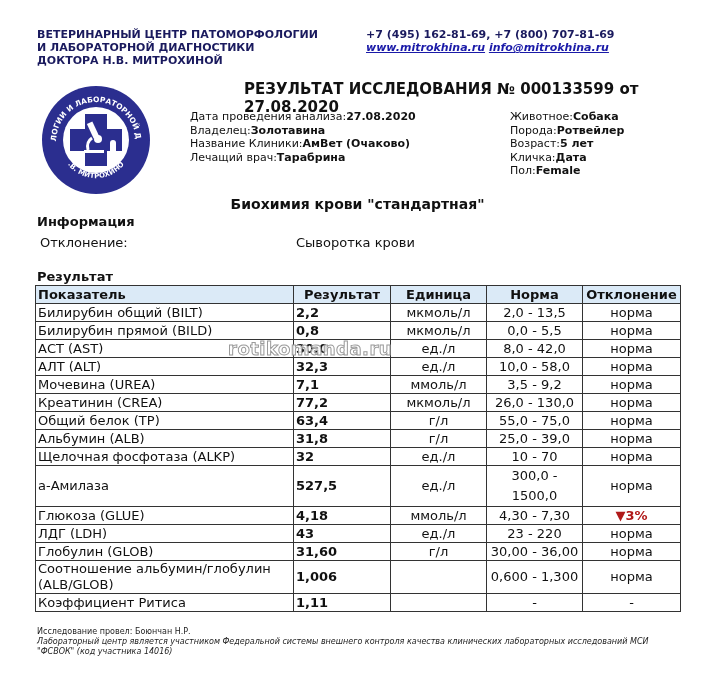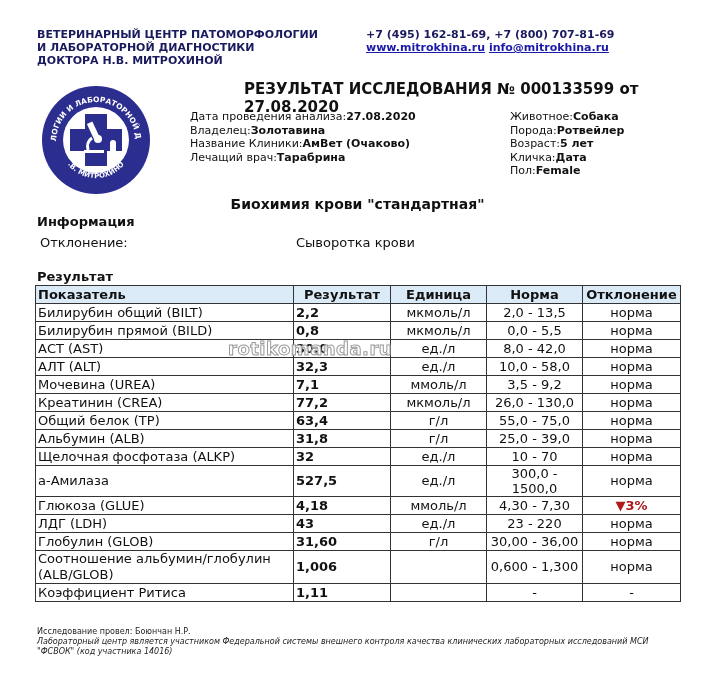--- a/index.html
+++ b/index.html
@@ -1,21 +1,21 @@
 <!DOCTYPE html>
 <html><head>
 <meta charset="utf-8">
 <style>
   * { box-sizing: border-box; }
   html, body { margin: 0; padding: 0; background: #ffffff; }
   body { width: 709px; height: 694px; position: relative; font-family: "DejaVu Sans", sans-serif; color: #111; overflow: hidden; }
   .abs { position: absolute; }
   .org { left: 37px; top: 28px; font-weight: bold; font-size: 11px; line-height: 13px; color: #1a1a5e; }
   .contacts { left: 366px; top: 28px; font-weight: bold; font-size: 11px; line-height: 13px; color: #1a1a5e; }
-  .contacts a { color: #1a1aa8; text-decoration: underline; }
+  .contacts a { color: #1a1aa8; text-decoration: underline; font-style: italic; }
   .report-title { left: 244px; top: 80px; font-weight: bold; font-size: 15px; color: #111; }
   .logo { left: 40px; top: 84px; width: 112px; height: 112px; }
   .meta1 { left: 190px; top: 110px; font-size: 11px; line-height: 13.5px; }
   .meta2 { left: 510px; top: 110px; font-size: 11px; line-height: 13.5px; }
   .meta1 b, .meta2 b { font-weight: bold; }
   .main-title { left: 0; width: 709px; top: 196px; text-align: center; font-weight: bold; font-size: 14px; padding-left: 6px; }
   .sec-info { left: 37px; top: 214px; font-weight: bold; font-size: 13px; }
   .mat-label { left: 40px; top: 235px; font-size: 13px; }
   .mat-value { left: 296px; top: 235px; font-size: 13px; }
   .sec-result { left: 37px; top: 269px; font-weight: bold; font-size: 13px; }
@@ -179,21 +179,21 @@
         <td class="c0">Щелочная фосфотаза (ALKP)</td>
         <td class="c1">32</td>
         <td class="c2">ед./л</td>
         <td class="c3">10 - 70</td>
         <td class="c4">норма</td>
       </tr>
       <tr>
         <td class="c0">а-Амилаза</td>
         <td class="c1">527,5</td>
         <td class="c2">ед./л</td>
-        <td class="c3" style="line-height: 15px;">300,0 - 1500,0</td>
+        <td class="c3" style="line-height: 20px;">300,0 - 1500,0</td>
         <td class="c4">норма</td>
       </tr>
       <tr>
         <td class="c0">Глюкоза (GLUE)</td>
         <td class="c1">4,18</td>
         <td class="c2">ммоль/л</td>
         <td class="c3">4,30 - 7,30</td>
         <td class="c4 dev-low">▼3%</td>
       </tr>
       <tr>

